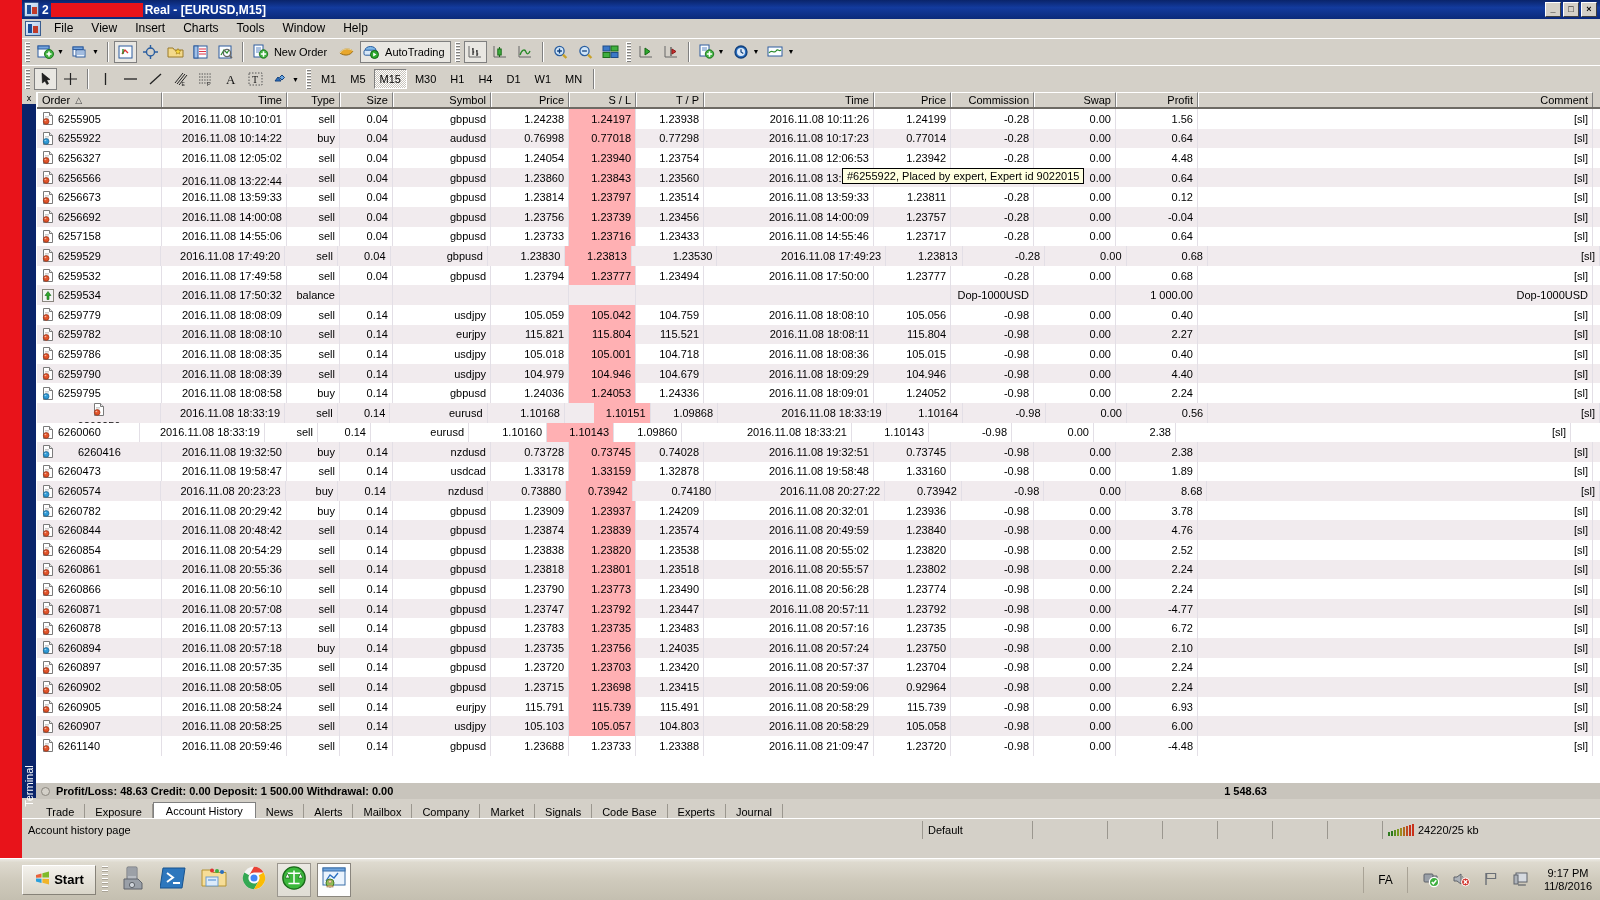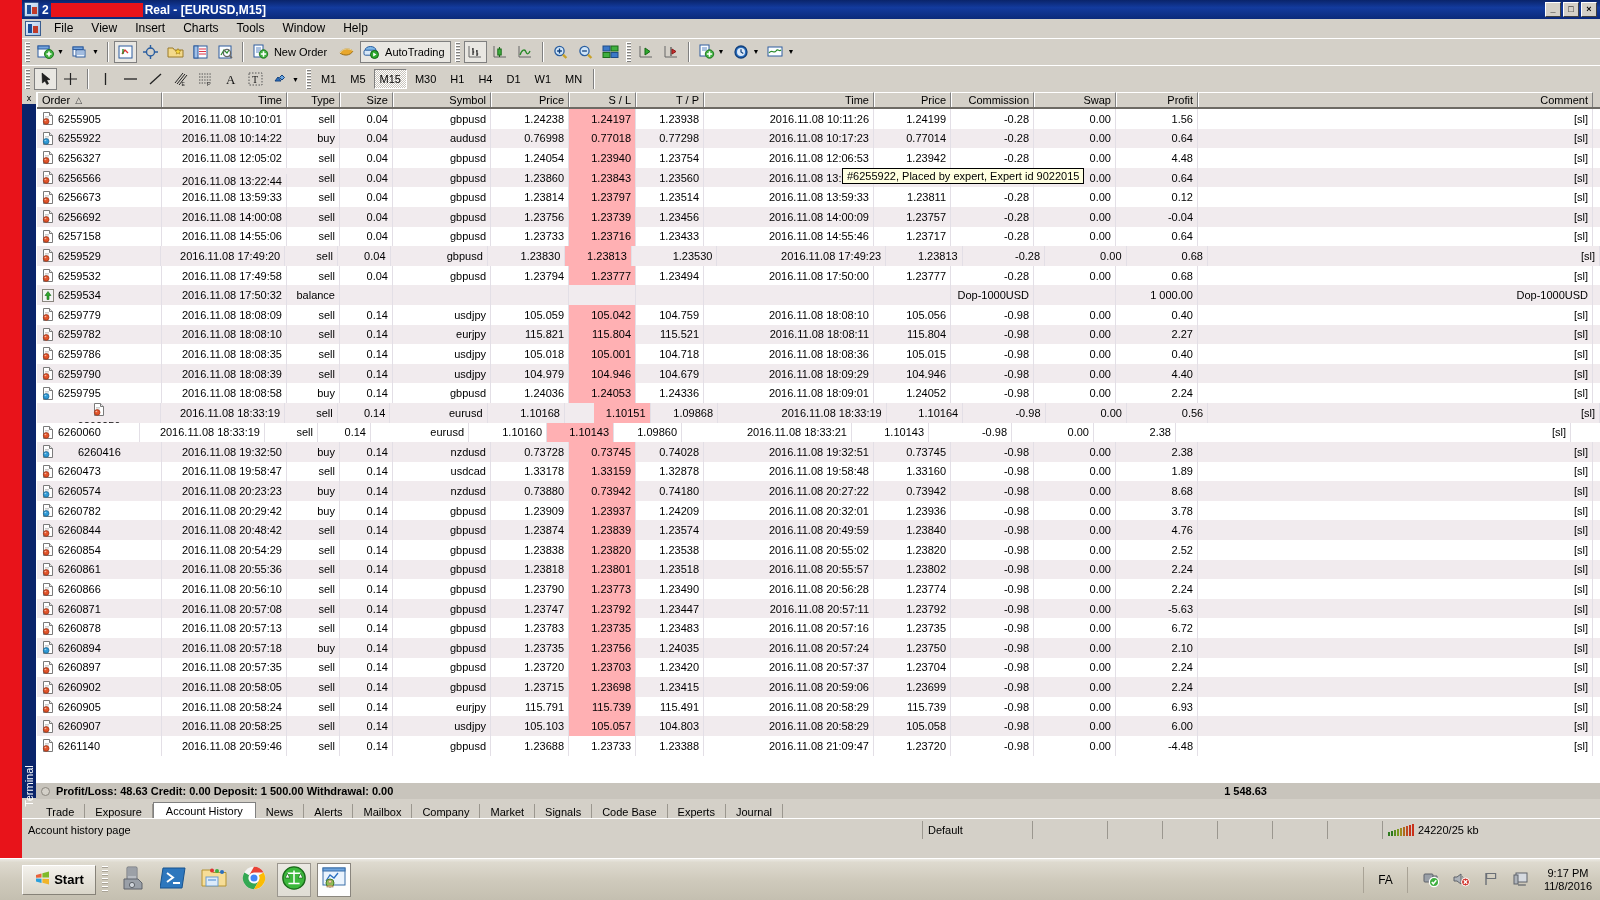--- a/index.html
+++ b/index.html
@@ -1121,21 +1121,21 @@
                   <ellipse cx="3.4" cy="8.5" rx="1" ry=".7" fill="#ffffff" opacity=".55"></ellipse>
                 </svg></span>
               <span>6260574</span>
             </div>
             <div class="gc r" style="width: 125px;">2016.11.08 20:23:23</div>
             <div class="gc r" style="width: 53px;">buy</div>
             <div class="gc r" style="width: 53px;">0.14</div>
             <div class="gc r" style="width: 98px;">nzdusd</div>
             <div class="gc r" style="width: 78px;">0.73880</div>
             <div class="gc r sl" style="width: 67px;">0.73942</div>
-            <div class="gc r" style="width: 68px;">0.74180</div>
+            <div class="gc r" style="width: 84px;">0.74180</div>
             <div class="gc r" style="width: 170px;">2016.11.08 20:27:22</div>
             <div class="gc r" style="width: 77px;">0.73942</div>
             <div class="gc r" style="width: 83px;">-0.98</div>
             <div class="gc r" style="width: 82px;">0.00</div>
             <div class="gc r" style="width: 82px;">8.68</div>
             <div class="gc r" style="width: 395px;">[sl]</div>
           </div>
           <div class="grow white">
             <div class="gc l order" style="width: 125px;">
               <span class="ordico"><svg width="12" height="13" viewBox="0 0 12 13">
@@ -1276,21 +1276,21 @@
             <div class="gc r" style="width: 53px;">sell</div>
             <div class="gc r" style="width: 53px;">0.14</div>
             <div class="gc r" style="width: 98px;">gbpusd</div>
             <div class="gc r" style="width: 78px;">1.23747</div>
             <div class="gc r sl" style="width: 67px;">1.23792</div>
             <div class="gc r" style="width: 68px;">1.23447</div>
             <div class="gc r" style="width: 170px;">2016.11.08 20:57:11</div>
             <div class="gc r" style="width: 77px;">1.23792</div>
             <div class="gc r" style="width: 83px;">-0.98</div>
             <div class="gc r" style="width: 82px;">0.00</div>
-            <div class="gc r" style="width: 82px;">-5.63</div>
+            <div class="gc r" style="width: 82px;">-4.77</div>
             <div class="gc r" style="width: 395px;">[sl]</div>
           </div>
           <div class="grow white">
             <div class="gc l order" style="width: 125px;">
               <span class="ordico"><svg width="12" height="13" viewBox="0 0 12 13">
                   <path d="M1.5 0.5h6l3 3v9h-9z" fill="#fefefe" stroke="#7a7a7a"></path>
                   <path d="M7.5 0.5v3h3" fill="#e6e6e6" stroke="#7a7a7a"></path>
                   <path d="M3 4.5h4M3 6h4" stroke="#b9b9b9" stroke-width=".7"></path>
                   <circle cx="4.2" cy="9.4" r="2.8" fill="#e2542a" stroke="#9a2c11" stroke-width=".7"></circle>
                   <ellipse cx="3.4" cy="8.5" rx="1" ry=".7" fill="#ffffff" opacity=".55"></ellipse>
@@ -1373,21 +1373,21 @@
               <span>6260902</span>
             </div>
             <div class="gc r" style="width: 125px;">2016.11.08 20:58:05</div>
             <div class="gc r" style="width: 53px;">sell</div>
             <div class="gc r" style="width: 53px;">0.14</div>
             <div class="gc r" style="width: 98px;">gbpusd</div>
             <div class="gc r" style="width: 78px;">1.23715</div>
             <div class="gc r sl" style="width: 67px;">1.23698</div>
             <div class="gc r" style="width: 68px;">1.23415</div>
             <div class="gc r" style="width: 170px;">2016.11.08 20:59:06</div>
-            <div class="gc r" style="width: 77px;">1.23699</div>
+            <div class="gc r" style="width: 77px;">0.92964</div>
             <div class="gc r" style="width: 83px;">-0.98</div>
             <div class="gc r" style="width: 82px;">0.00</div>
             <div class="gc r" style="width: 82px;">2.24</div>
             <div class="gc r" style="width: 395px;">[sl]</div>
           </div>
           <div class="grow white">
             <div class="gc l order" style="width: 125px;">
               <span class="ordico"><svg width="12" height="13" viewBox="0 0 12 13">
                   <path d="M1.5 0.5h6l3 3v9h-9z" fill="#fefefe" stroke="#7a7a7a"></path>
                   <path d="M7.5 0.5v3h3" fill="#e6e6e6" stroke="#7a7a7a"></path>

